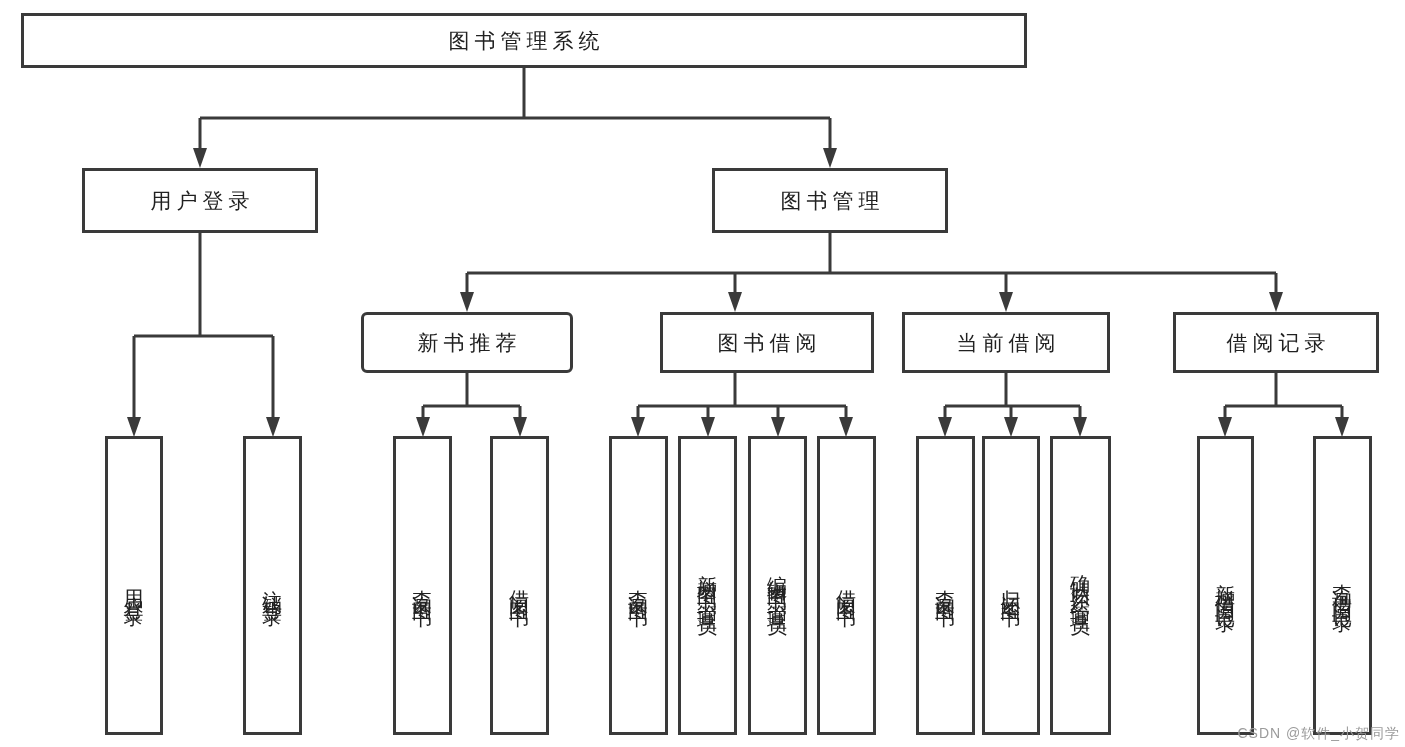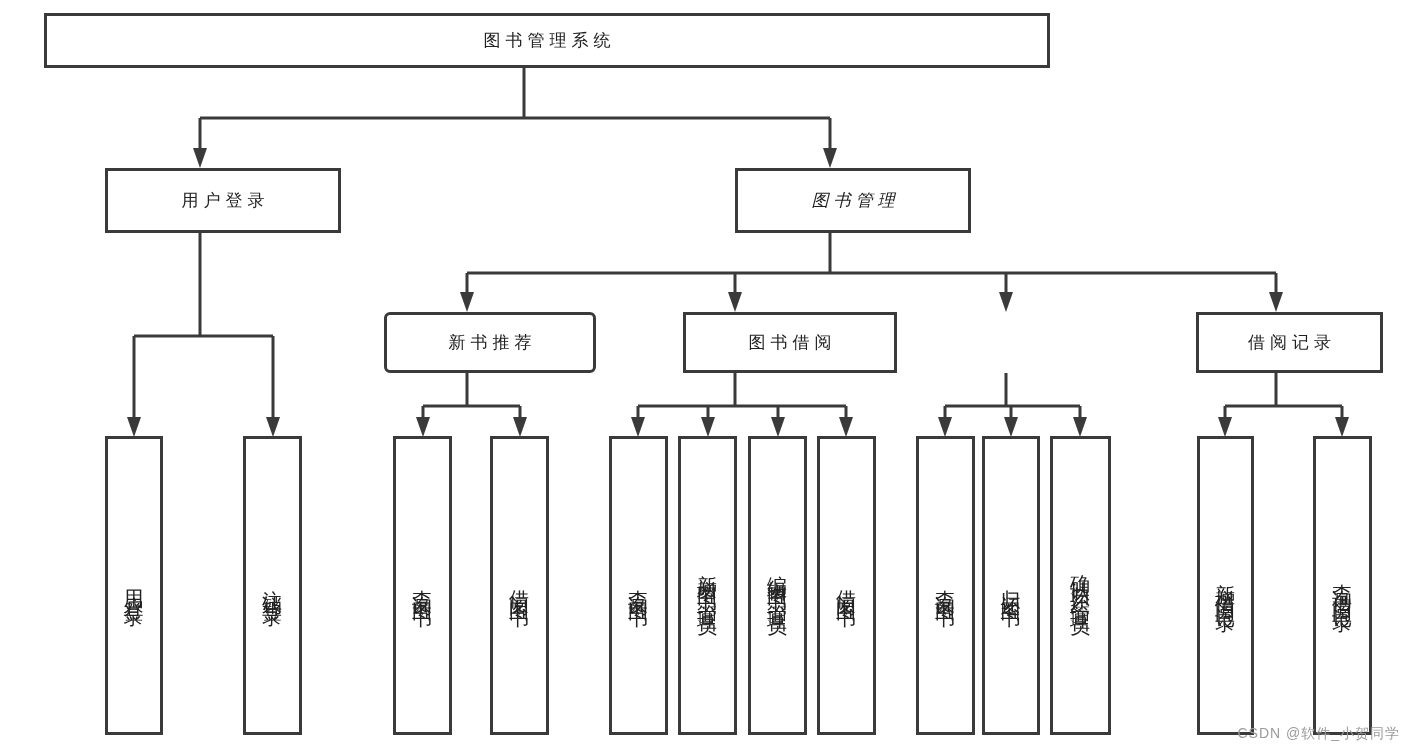--- a/index.html
+++ b/index.html
@@ -19,38 +19,38 @@
   .connectors{position:absolute;left:0;top:0;z-index:1;}
   .box{
     position:absolute;
     box-sizing:border-box;
     border:3px solid var(--line);
     background:var(--bg);
     display:flex;align-items:center;justify-content:center;
     color:var(--text);
     z-index:2;
   }
-  .hbox{font-size:17px;letter-spacing:5px;text-indent:5px;white-space:nowrap;margin-left:23px;}
+  .hbox{font-size:21px;letter-spacing:5px;text-indent:5px;white-space:nowrap;}
   .vbox span{
     writing-mode:vertical-rl;
     font-size:20px;
     letter-spacing:6px;
     line-height:1;
     white-space:nowrap;
   }
   
   .n-root{left:21px;top:13px;width:1006px;height:55px;}
   
   .n-user-login{left:82px;top:168px;width:236px;height:65px;}
-  .n-book-mgmt{left:712px;top:168px;width:236px;height:65px;font-style:italic;}
+  .n-book-mgmt{left:712px;top:168px;width:236px;height:65px;}
   
   .n-new-book{left:361px;top:312px;width:212px;height:61px;border-radius:6px;}
   .n-borrowing{left:660px;top:312px;width:214px;height:61px;}
   .n-current{left:902px;top:312px;width:208px;height:61px;}
-  .n-records{left:1173px;top:312px;width:187px;height:61px;}
+  .n-records{left:1173px;top:312px;width:206px;height:61px;}
   
   .leaf{top:436px;height:299px;}
   .l-a1{left:105px;width:58px;}
   .l-a2{left:243px;width:59px;}
   .l-b1{left:393px;width:59px;}
   .l-b2{left:490px;width:59px;}
   .l-c1{left:609px;width:59px;}
   .l-c2{left:678px;width:59px;}
   .l-c3{left:748px;width:59px;}
   .l-c4{left:817px;width:59px;}
@@ -113,20 +113,21 @@
     </g>
   </svg>
 
   <div class="box hbox n-root">图书管理系统</div>
 
   <div class="box hbox n-user-login">用户登录</div>
   <div class="box hbox n-book-mgmt">图书管理</div>
 
   <div class="box hbox n-new-book">新书推荐</div>
   <div class="box hbox n-borrowing">图书借阅</div>
+  <div class="box hbox n-current">当前借阅</div>
   <div class="box hbox n-records">借阅记录</div>
 
   <div class="box vbox leaf l-a1">
     <span>用户登录</span>
   </div>
   <div class="box vbox leaf l-a2">
     <span>注销登录</span>
   </div>
 
   <div class="box vbox leaf l-b1">

